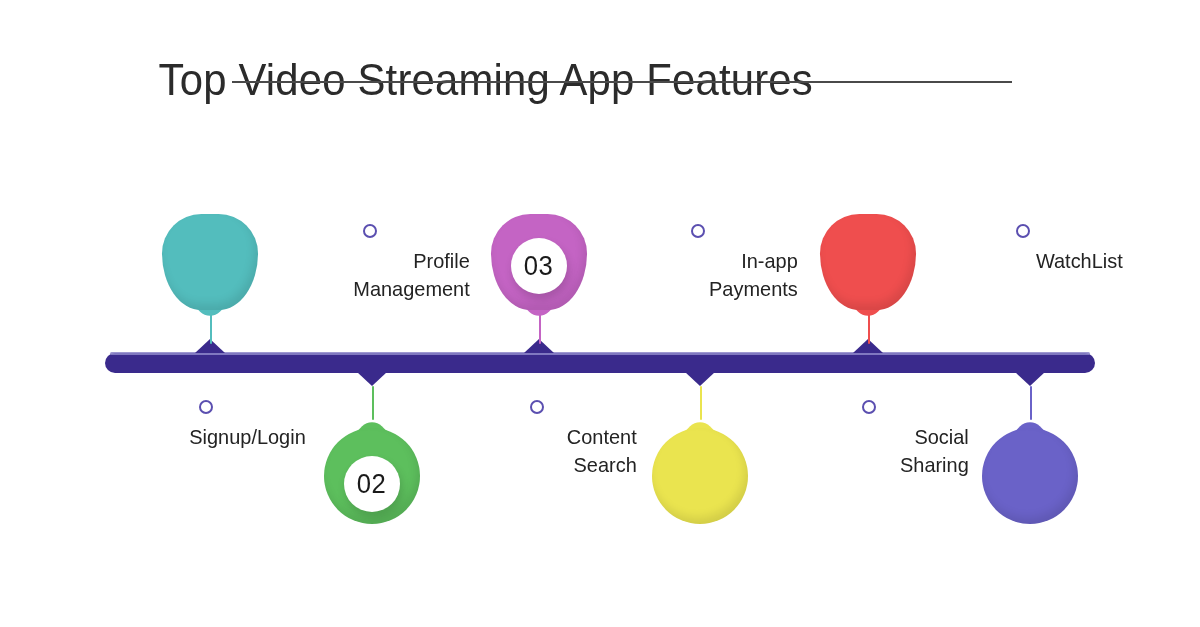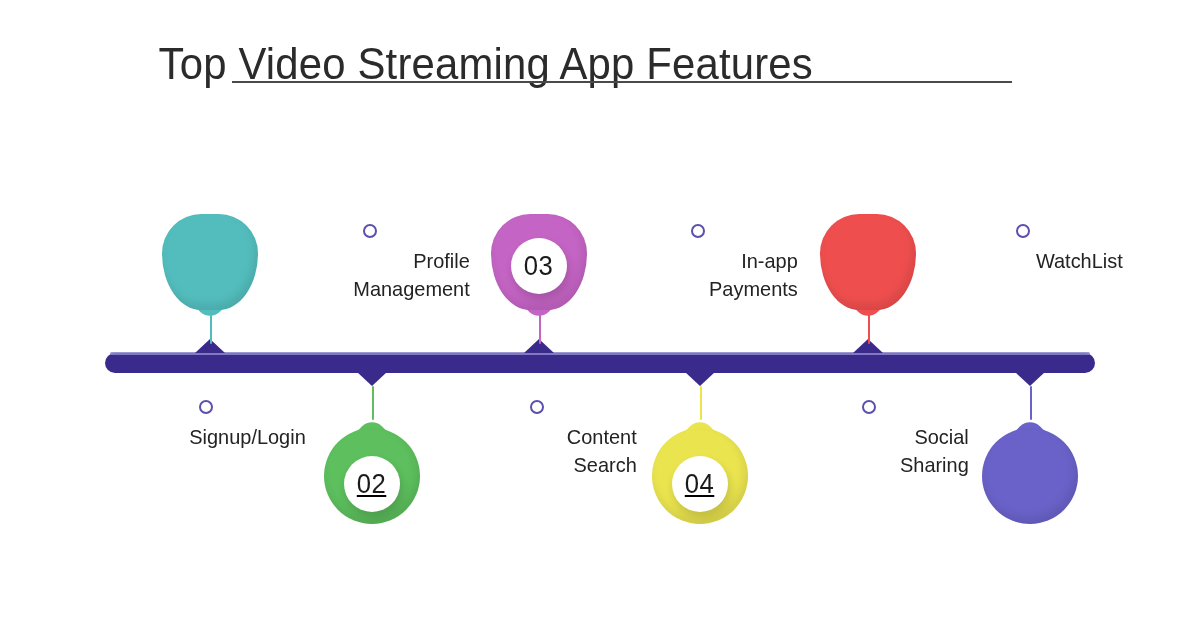--- a/index.html
+++ b/index.html
@@ -18,21 +18,21 @@
   #stage {
     position: relative;
     width: 1200px;
     height: 627px;
   }
 
   
   .title-block {
     position: absolute;
     left: 0;
-    top: 40px;
+    top: 56px;
     width: 972px;
     text-align: center;
   }
   .title-text {
     font-family: "Liberation Sans", sans-serif;
     font-size: 45px;
     font-weight: 400;
     color: #2b2b2b;
     letter-spacing: 0.2px;
     line-height: 1.05;
@@ -134,21 +134,21 @@
     margin-left: -28px;
     width: 56px;
     height: 56px;
     border-radius: 50%;
     background: #ffffff;
     box-shadow: 2px 6px 10px rgba(0,0,0,0.16);
     display: flex;
     align-items: center;
     justify-content: center;
   }
-  .pin.bottom .pin-hole { top: 28px; text-decoration: underline; }
+  .pin.bottom .pin-hole { top: 28px; }
   .pin-num {
     font-family: "Liberation Sans", sans-serif;
     font-size: 27px;
     font-weight: 400;
     color: #1a1a1a;
     transform: scaleX(0.95);
     letter-spacing: 0.5px;
   }
 
   
@@ -220,23 +220,20 @@
       <div class="pin top" style="left: 491px; top: 214px;">
         <div class="pin-drop" style="background: rgb(196, 100, 196);"></div>
         <div class="pin-shape" style="background: rgb(196, 100, 196); box-shadow: rgba(0, 0, 0, 0.1) -3px -6px 10px inset;"></div>
         <div class="pin-hole">
           <span class="pin-num">03</span>
         </div>
       </div>
       <div class="pin bottom" style="left: 652px; top: 428px;">
         <div class="pin-drop" style="background: rgb(234, 228, 79);"></div>
         <div class="pin-shape" style="background: rgb(234, 228, 79); box-shadow: rgba(0, 0, 0, 0.1) -3px -6px 10px inset;"></div>
-        <div class="pin-hole">
-          <span class="pin-num">04</span>
-        </div>
       </div>
       <div class="pin top" style="left: 820px; top: 214px;">
         <div class="pin-drop" style="background: rgb(239, 78, 78);"></div>
         <div class="pin-shape" style="background: rgb(239, 78, 78); box-shadow: rgba(0, 0, 0, 0.1) -3px -6px 10px inset;"></div>
       </div>
       <div class="pin bottom" style="left: 982px; top: 428px;">
         <div class="pin-drop" style="background: rgb(106, 98, 200);"></div>
         <div class="pin-shape" style="background: rgb(106, 98, 200); box-shadow: rgba(0, 0, 0, 0.1) -3px -6px 10px inset;"></div>
       </div>
     </div>

